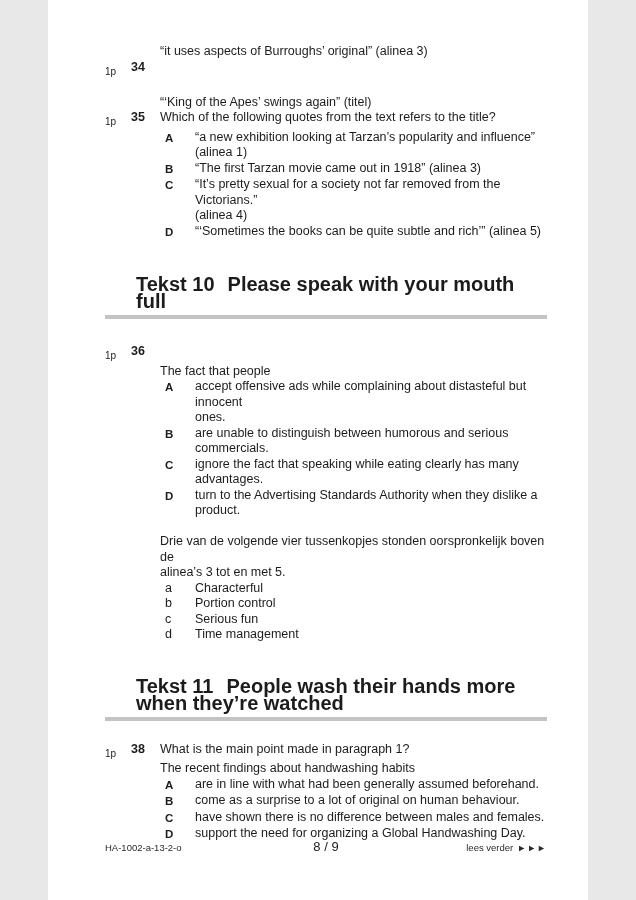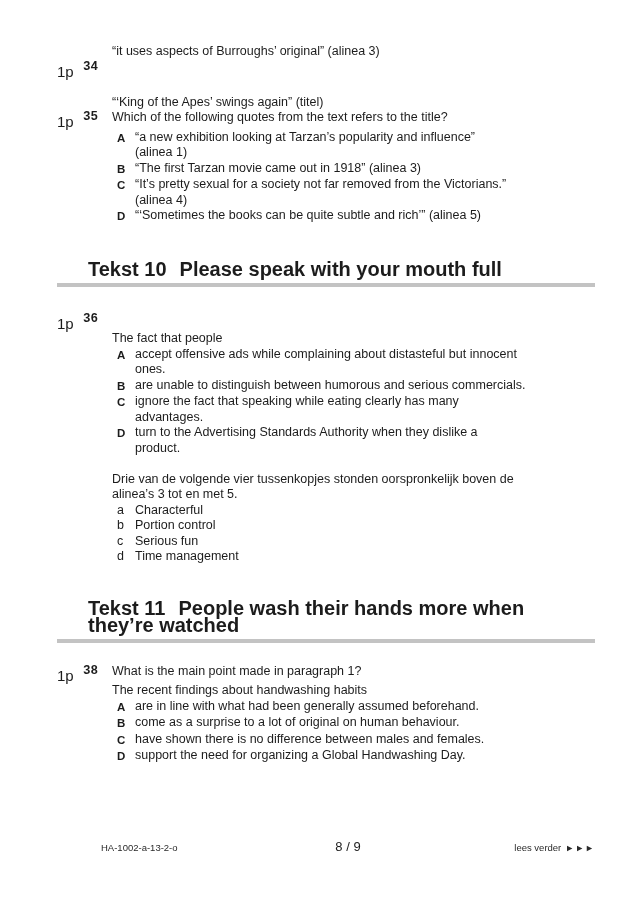--- a/index.html
+++ b/index.html
@@ -1,53 +1,53 @@
 <!DOCTYPE html>
 <html><head>
 <meta charset="utf-8">
 <style>
   html,body { margin:0; padding:0; background:#e8e8e8; }
   .page {
     position:relative;
-    width:636px; height:900px;
+    width:540px; height:900px;
     margin:0 auto;
     background:#ffffff;
     font-family:"Liberation Sans", sans-serif;
     font-size:12.5px;
     line-height:15.5px;
     color:#1c1c1c;
     overflow:hidden;
   }
   .content { padding:44px 41px 0 57px; }
 
   .qrow { display:grid; grid-template-columns:26px 29px 1fr; }
-  .pts  { font-size:15px; padding-top:4px; color:#1c1c1c; }
-  .qnum { font-weight:bold;font-family:Liberation Mono, monospace; }
+  .pts  { font-size:10px; padding-top:4px; color:#1c1c1c; }
+  .qnum { font-weight:bold; }
   .qtext { white-space:pre-line; }
 
   .opt { display:grid; grid-template-columns:18px 1fr; padding-left:5px; }
   .opt-letter { font-weight:bold; font-size:11.5px; padding-top:1px; }
   .opt-letter.lc { font-weight:normal; font-size:12.5px; padding-top:0; }
-  .opt-text { white-space:pre-line; }
+  .opt-text { white-space:pre-line;margin-left:12px; }
 
   .gap1 { height:15.5px; }
 
   .section-head { margin-top:36px; }
   .section-head.second { margin-top:35px; }
   .section-title { font-weight:bold; font-size:20px; line-height:17px; margin-left:31px; }
   .section-title .tekst-label { margin-right:13px; }
   .section-bar { height:4px; background:#c3c3c3; margin-top:5px; }
   .after-bar { height:21px; }
 
   .footer {
     position:absolute; left:57px; right:41px; top:839px;
     display:flex; align-items:baseline;
     font-size:9.5px; color:#2a2a2a;
   }
-  .footer .f-left  { flex:1; text-align:left;margin-left:44px; }
+  .footer .f-left  { flex:1; text-align:left; }
   .footer .f-mid   { flex:1; text-align:center; font-size:13px; color:#1c1c1c; }
   .footer .f-right { flex:1; text-align:right; }
   .arrows { letter-spacing:1px; margin-left:4px; font-size:9px; }
 </style>
 </head>
 <body>
 
 <div class="page">
   <div class="content">
 

